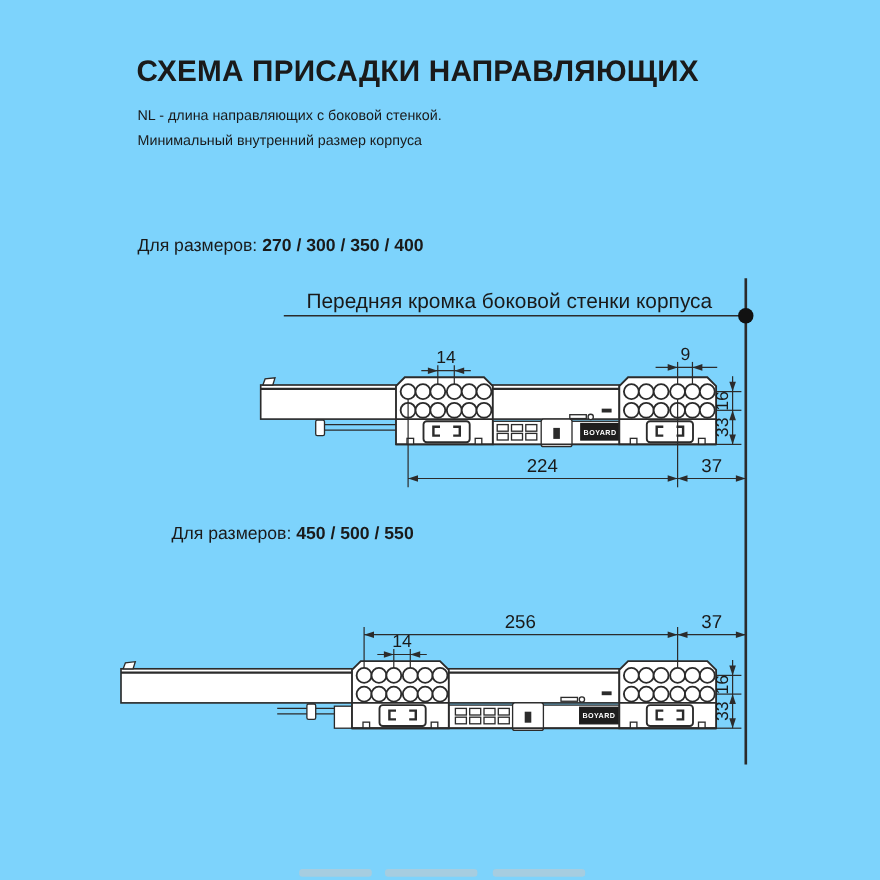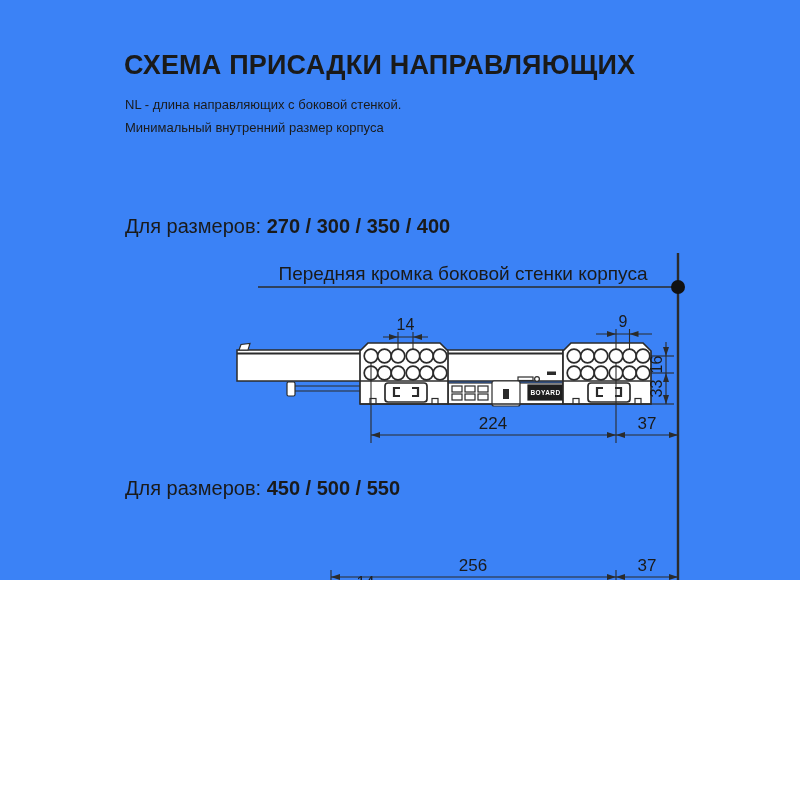--- a/index.html
+++ b/index.html
@@ -1,23 +1,23 @@
 <!DOCTYPE html>
 <html><head>
 <meta charset="utf-8">
 <style>
   html,body{margin:0;padding:0;background:#ffffff;}
   body{font-family:"Liberation Sans", sans-serif; color:#1a1a1a;}
-  .canvas{position:relative;width:800px;height:580px;background:#3b82f6;overflow:hidden;}
+  .canvas{position:relative;width:800px;height:800px;background:#7dd3fc;overflow:hidden;}
   .title{position:absolute;left:124px;top:50px;font-size:27px;font-weight:bold;letter-spacing:.2px;white-space:nowrap;}
   .desc{position:absolute;left:125px;top:93px;font-size:13px;line-height:23px;}
-  .sizes-line{position:absolute;left:125px;font-size:20px;white-space:nowrap;}
+  .sizes-line{position:absolute;left:125px;font-size:16px;white-space:nowrap;}
   .sizes-line b{font-weight:bold;}
   #sizes1{top:215px;}
-  #sizes2{top:477px;}
+  #sizes2{top:477px;margin-left:31px;}
   svg{position:absolute;left:0;top:0;}
   svg text{font-family:"Liberation Sans", sans-serif;fill:#1a1a1a;}
   .dimtxt{font-size:16px;}
   .dimtxt-big{font-size:17px;}
   .edge-label{font-size:19px;}
   .brand-txt{font-size:6.5px;font-weight:bold;fill:#ffffff;letter-spacing:.4px;}
   .artifact{position:absolute;height:7px;background:#c9c9c9;border-radius:3px;opacity:.55;}
 </style>
 </head>
 <body>

